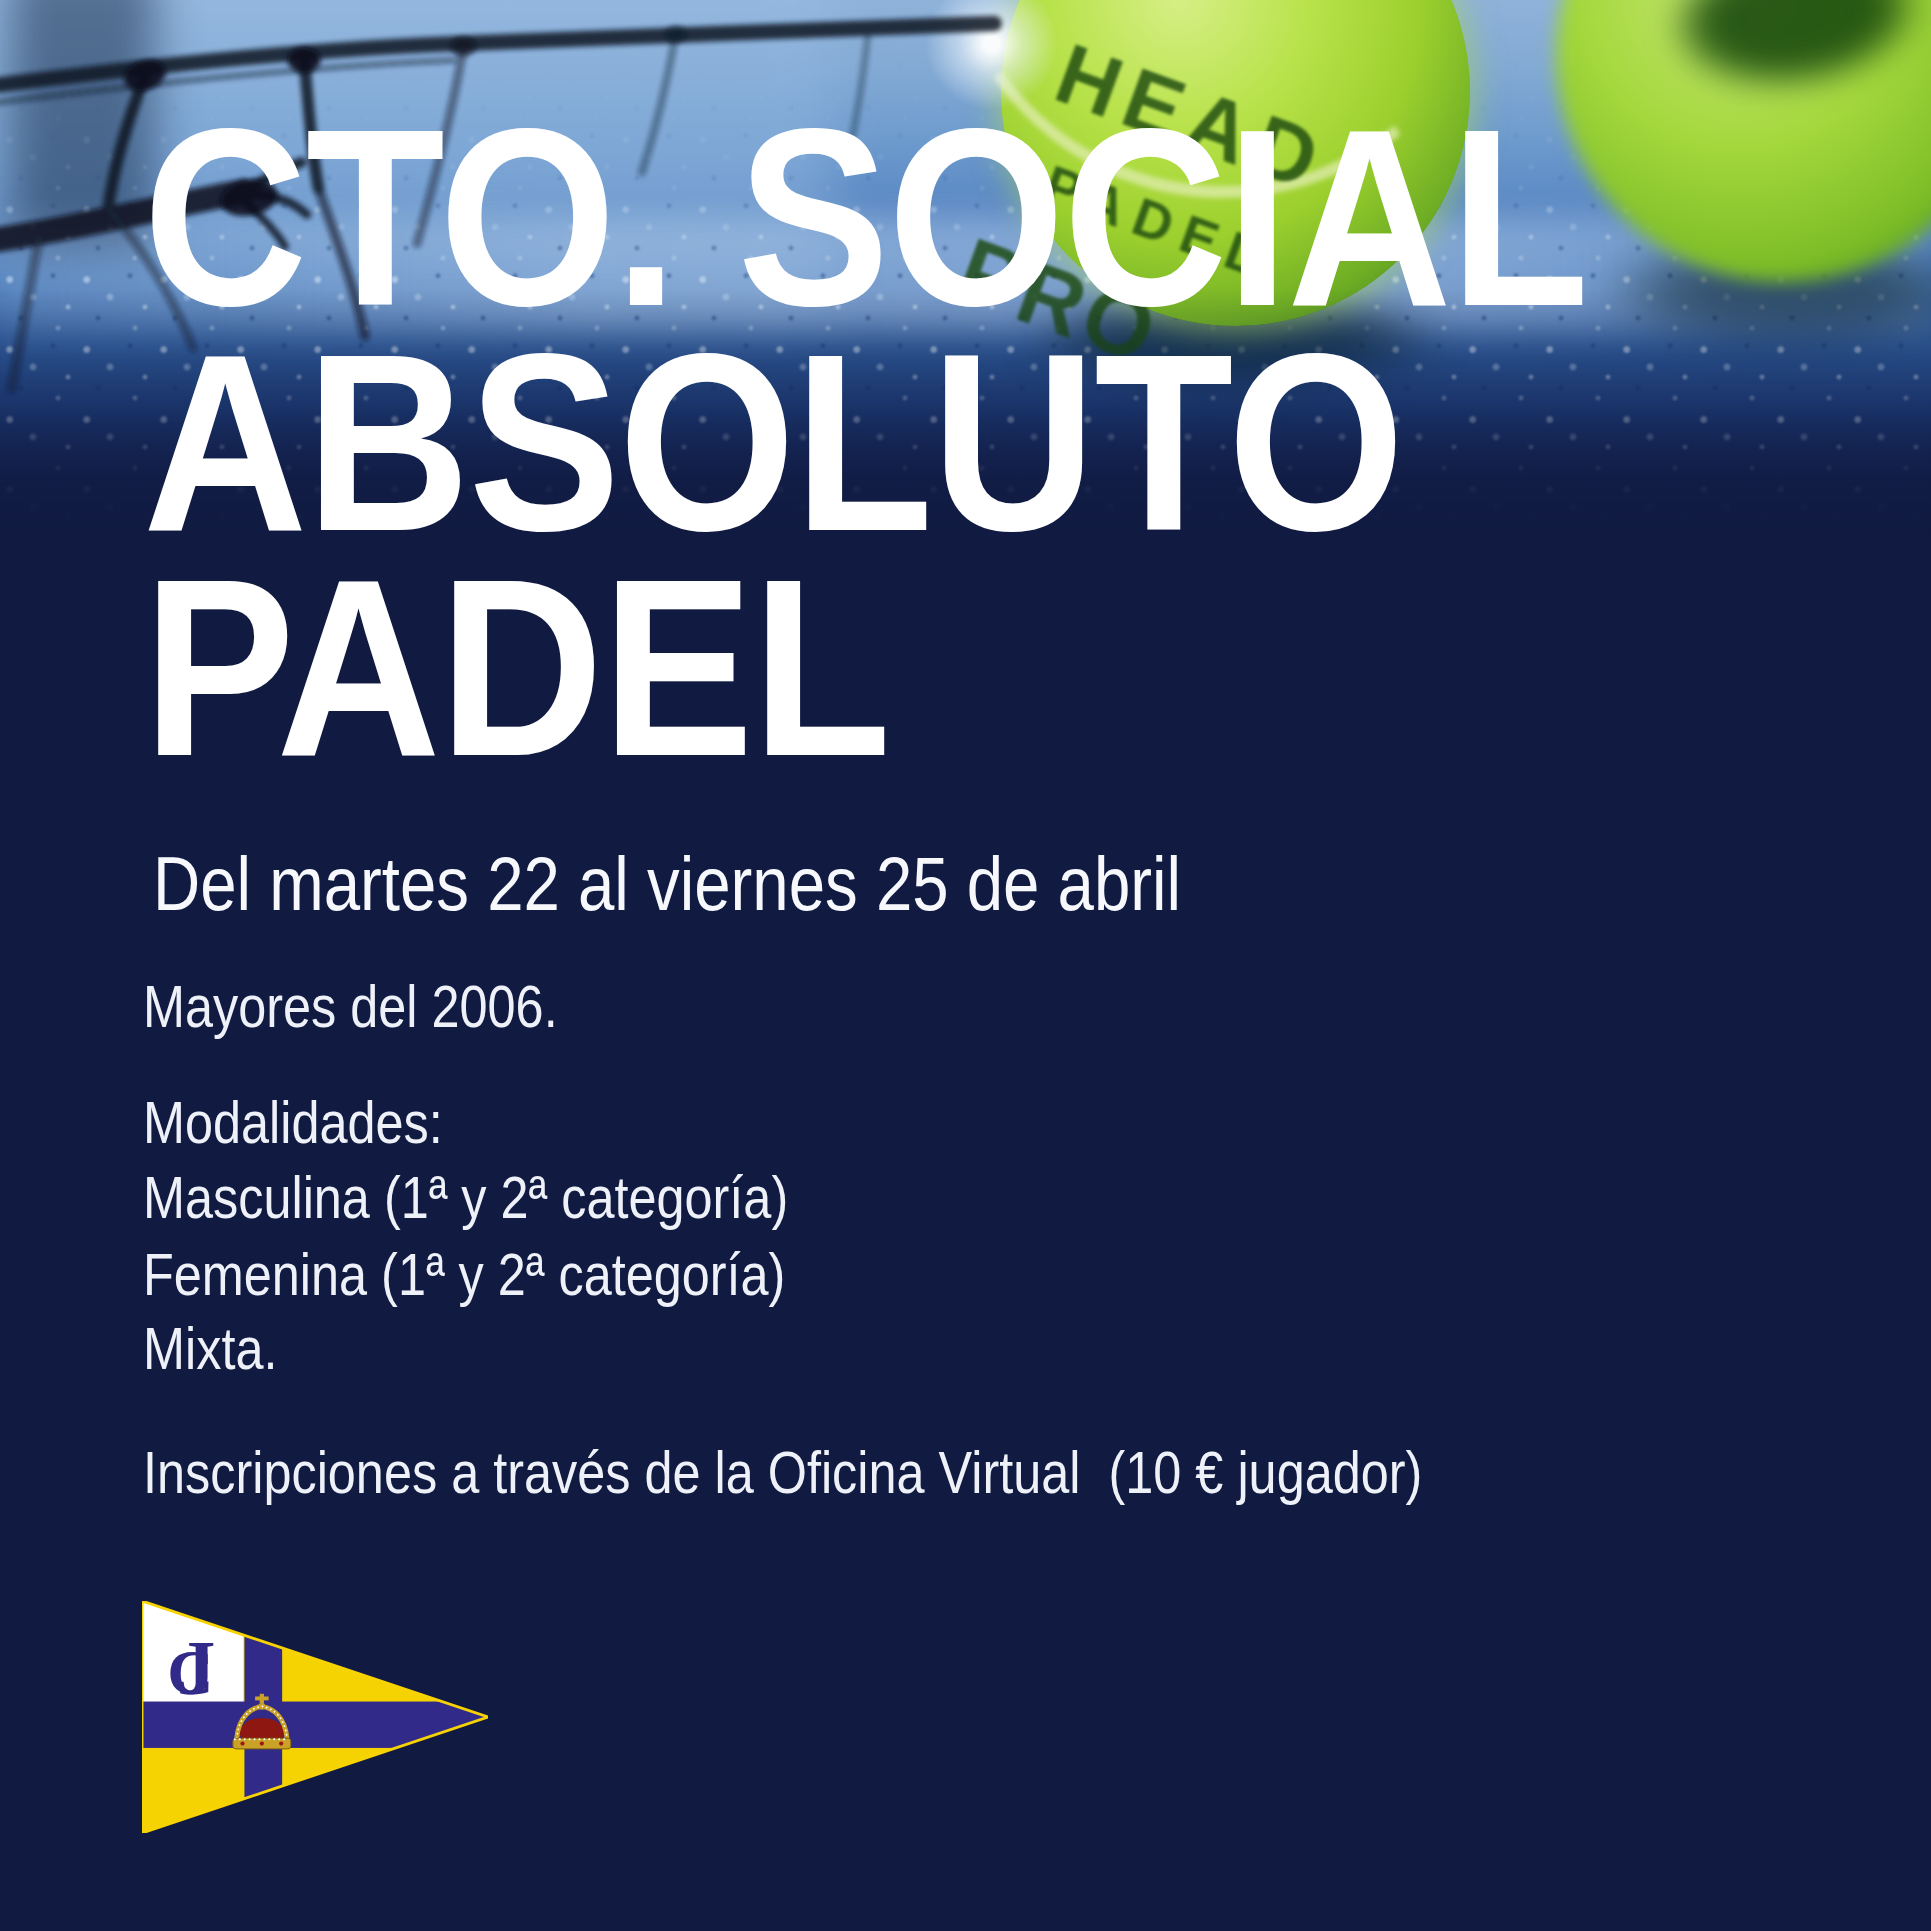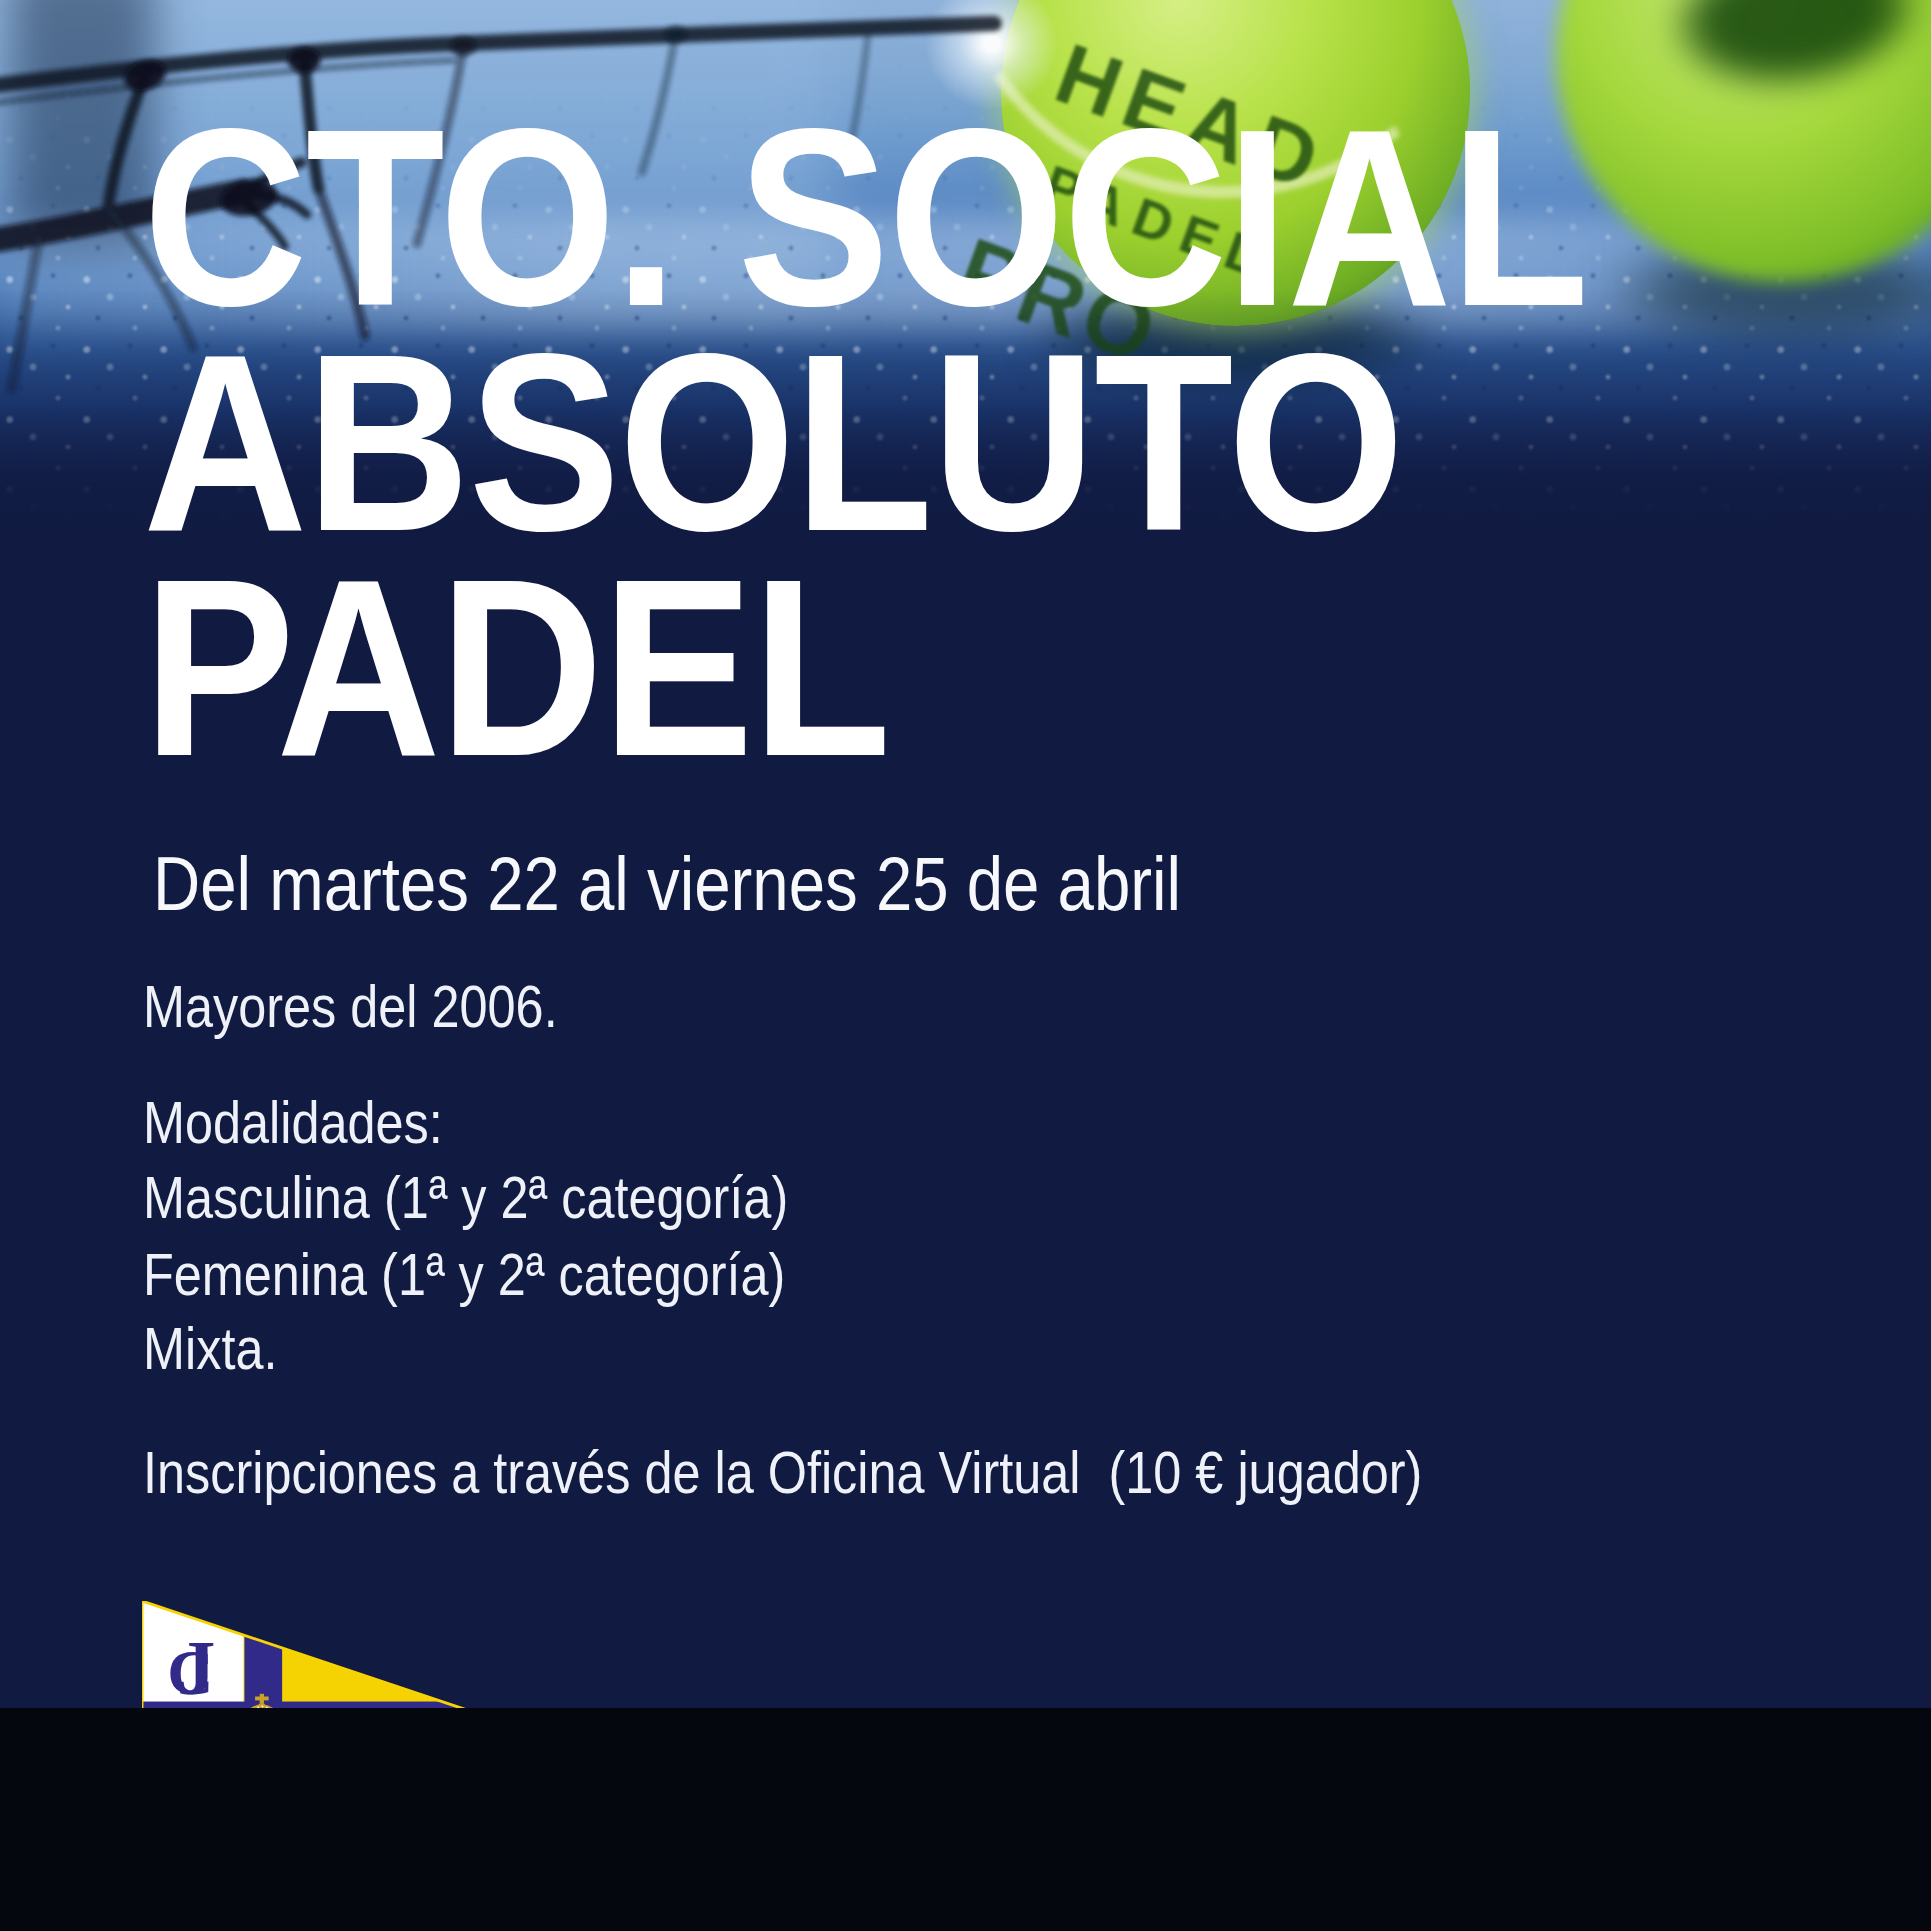--- a/index.html
+++ b/index.html
@@ -1,17 +1,17 @@
 <!DOCTYPE html>
 <html><head>
 <meta charset="utf-8">
 <style>
   html,body{margin:0;padding:0;background:#05070f;}
   .poster{
-    position:relative; width:1931px; height:1708px; overflow:hidden;
+    position:relative; width:1931px; height:1931px; overflow:hidden;
     background:#111b42;
     font-family:"Liberation Sans", sans-serif;
   }
   
   .photo{position:absolute;left:0;top:0;width:1931px;height:541px;overflow:hidden;}
   .photo-base{
     position:absolute;left:0;top:0;width:100%;height:100%;
     background:linear-gradient(180deg,
       #8fb2da 0px,#83aad4 68px,#6f9cce 135px,#5b89c4 203px,
       #4779bb 270px,#305d9e 338px,#1e3f7c 415px,#15295c 483px,#111b42 541px);

